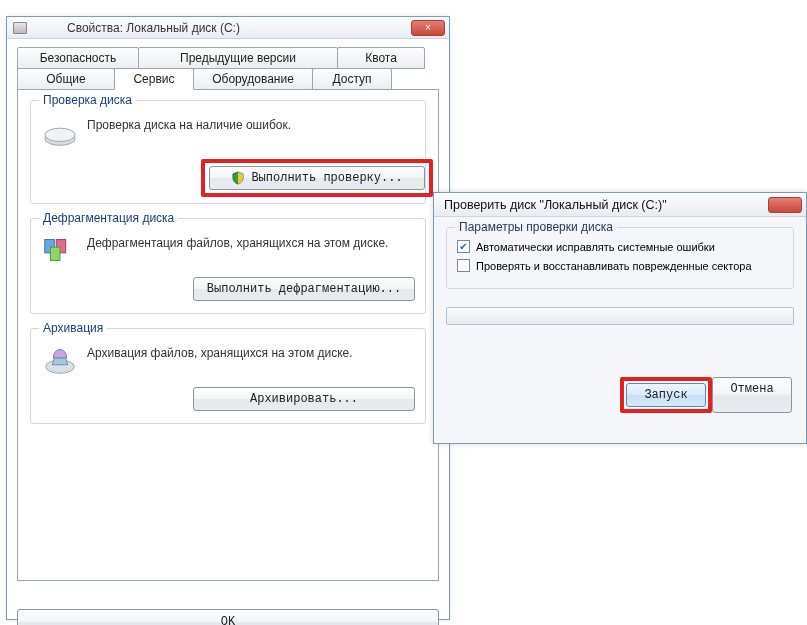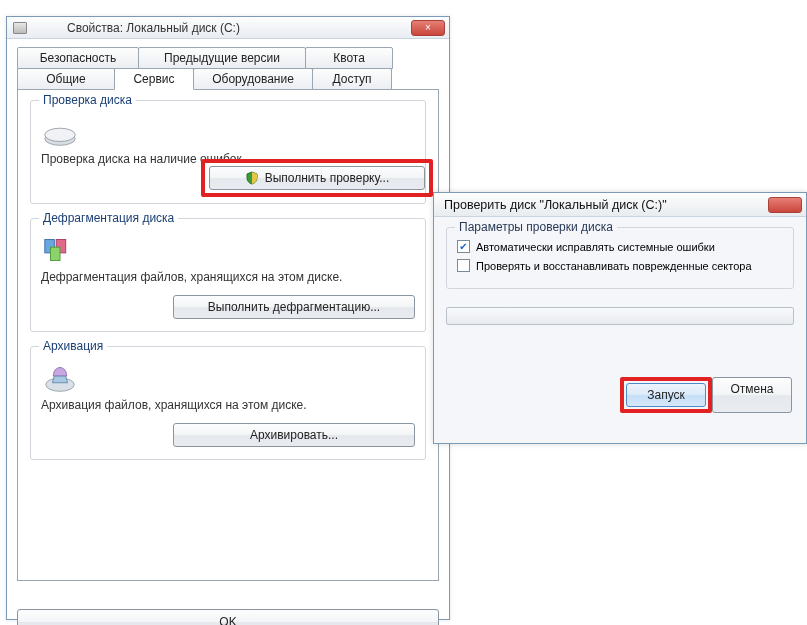--- a/index.html
+++ b/index.html
@@ -100,43 +100,44 @@
   }
   .groupbox .legend {
     position: absolute;
     top: -8px;
     left: 8px;
     background: #fff;
     padding: 0 4px;
     font-size: 12px;
     color: #1a3f74;
   }
-  .gbrow { display: flex; align-items: flex-start; flex-direction: column; }
+  .gbrow { display: flex; align-items: flex-start; }
   .gbicon {
     width: 38px; height: 34px;
     margin-right: 8px;
     flex-shrink: 0;
     position: relative;
   }
   .gbicon.disk svg, .gbicon.defrag svg, .gbicon.archive svg { width:100%; height:100%; }
   .gbtext { color: #333; line-height: 16px; padding-top: 2px; }
 
   .win-button {
     border: 1px solid #8b959f;
     border-radius: 3px;
     background: linear-gradient(to bottom, #fdfdfd 0%, #f3f5f7 48%, #e5e9ed 52%, #e8ecf0 100%);
     padding: 4px 12px;
     font-size: 12px;
     color: #222;
     min-width: 80px;
     text-align: center;
     cursor: default;
+    font-family: Liberation Mono, monospace;
   }
   .gb-button-row { display:flex; justify-content:flex-end; margin-top:10px; }
-  .gb-button-row .win-button { width: 242px; }
+  .gb-button-row .win-button { width: 222px; }
 
   .highlight-red {
     border: 4px solid #e22222;
     border-radius: 2px;
     position: absolute;
   }
   #hl-check {
     left: 170px;
     top: 58px;
     width: 232px;
@@ -245,21 +246,21 @@
   <div class="titlebar">
     <div class="drive-icon"></div>
     <div class="title">Свойства: Локальный диск (C:)</div>
     <div class="closebtn">×</div>
   </div>
 
   <div class="clientarea">
 
     <div class="tabrow">
       <div class="tab" style="width:122px">Безопасность</div>
-      <div class="tab" style="width:168px">Предыдущие версии</div>
+      <div class="tab" style="width:200px">Предыдущие версии</div>
       <div class="tab" style="width:88px">Квота</div>
     </div>
     <div class="tabrow">
       <div class="tab" style="width:98px">Общие</div>
       <div class="tab active" style="width:80px">Сервис</div>
       <div class="tab" style="width:120px">Оборудование</div>
       <div class="tab" style="width:80px">Доступ</div>
     </div>
 
     <div class="tab-area">

